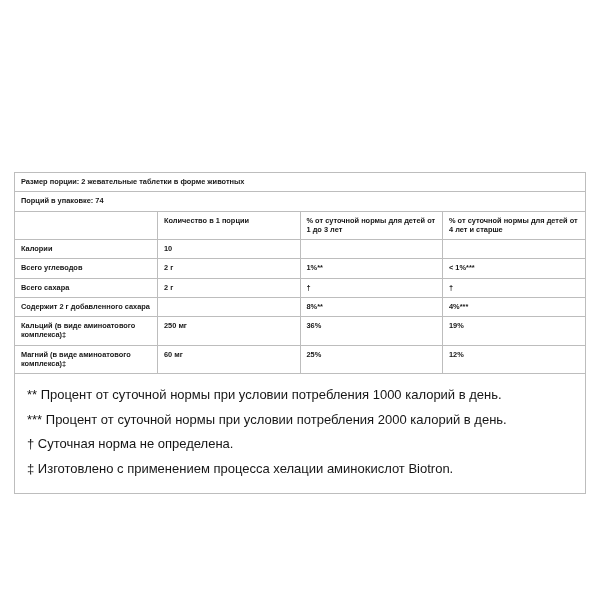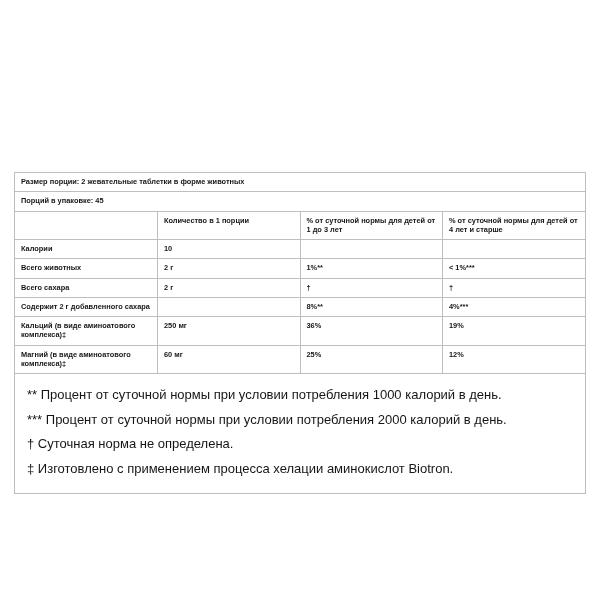--- a/index.html
+++ b/index.html
@@ -67,37 +67,37 @@
 </head>
 <body>
 
 <div class="panel">
   <table class="nf">
     <tbody>
     <tr>
       <td colspan="4" class="full">Размер порции: 2 жевательные таблетки в форме животных</td>
     </tr>
     <tr>
-      <td colspan="4" class="full">Порций в упаковке: 45</td>
+      <td colspan="4" class="full">Порций в упаковке: 74</td>
     </tr>
     <tr>
       <td class="col-name hdr-cell"></td>
       <td class="col-amt hdr-cell">Количество в 1 порции</td>
       <td class="col-dv1 hdr-cell">% от суточной нормы для детей от 1 до 3 лет</td>
       <td class="col-dv2 hdr-cell">% от суточной нормы для детей от 4 лет и старше</td>
     </tr>
 
     <tr>
       <td class="col-name nutrient">Калории</td>
       <td class="col-amt">10</td>
       <td class="col-dv1"></td>
       <td class="col-dv2"></td>
     </tr>
     <tr>
-      <td class="col-name nutrient">Всего животных</td>
+      <td class="col-name nutrient">Всего углеводов</td>
       <td class="col-amt">2 г</td>
       <td class="col-dv1">1%**</td>
       <td class="col-dv2">&lt; 1%***</td>
     </tr>
     <tr>
       <td class="col-name nutrient">Всего сахара</td>
       <td class="col-amt">2 г</td>
       <td class="col-dv1">†</td>
       <td class="col-dv2">†</td>
     </tr>

